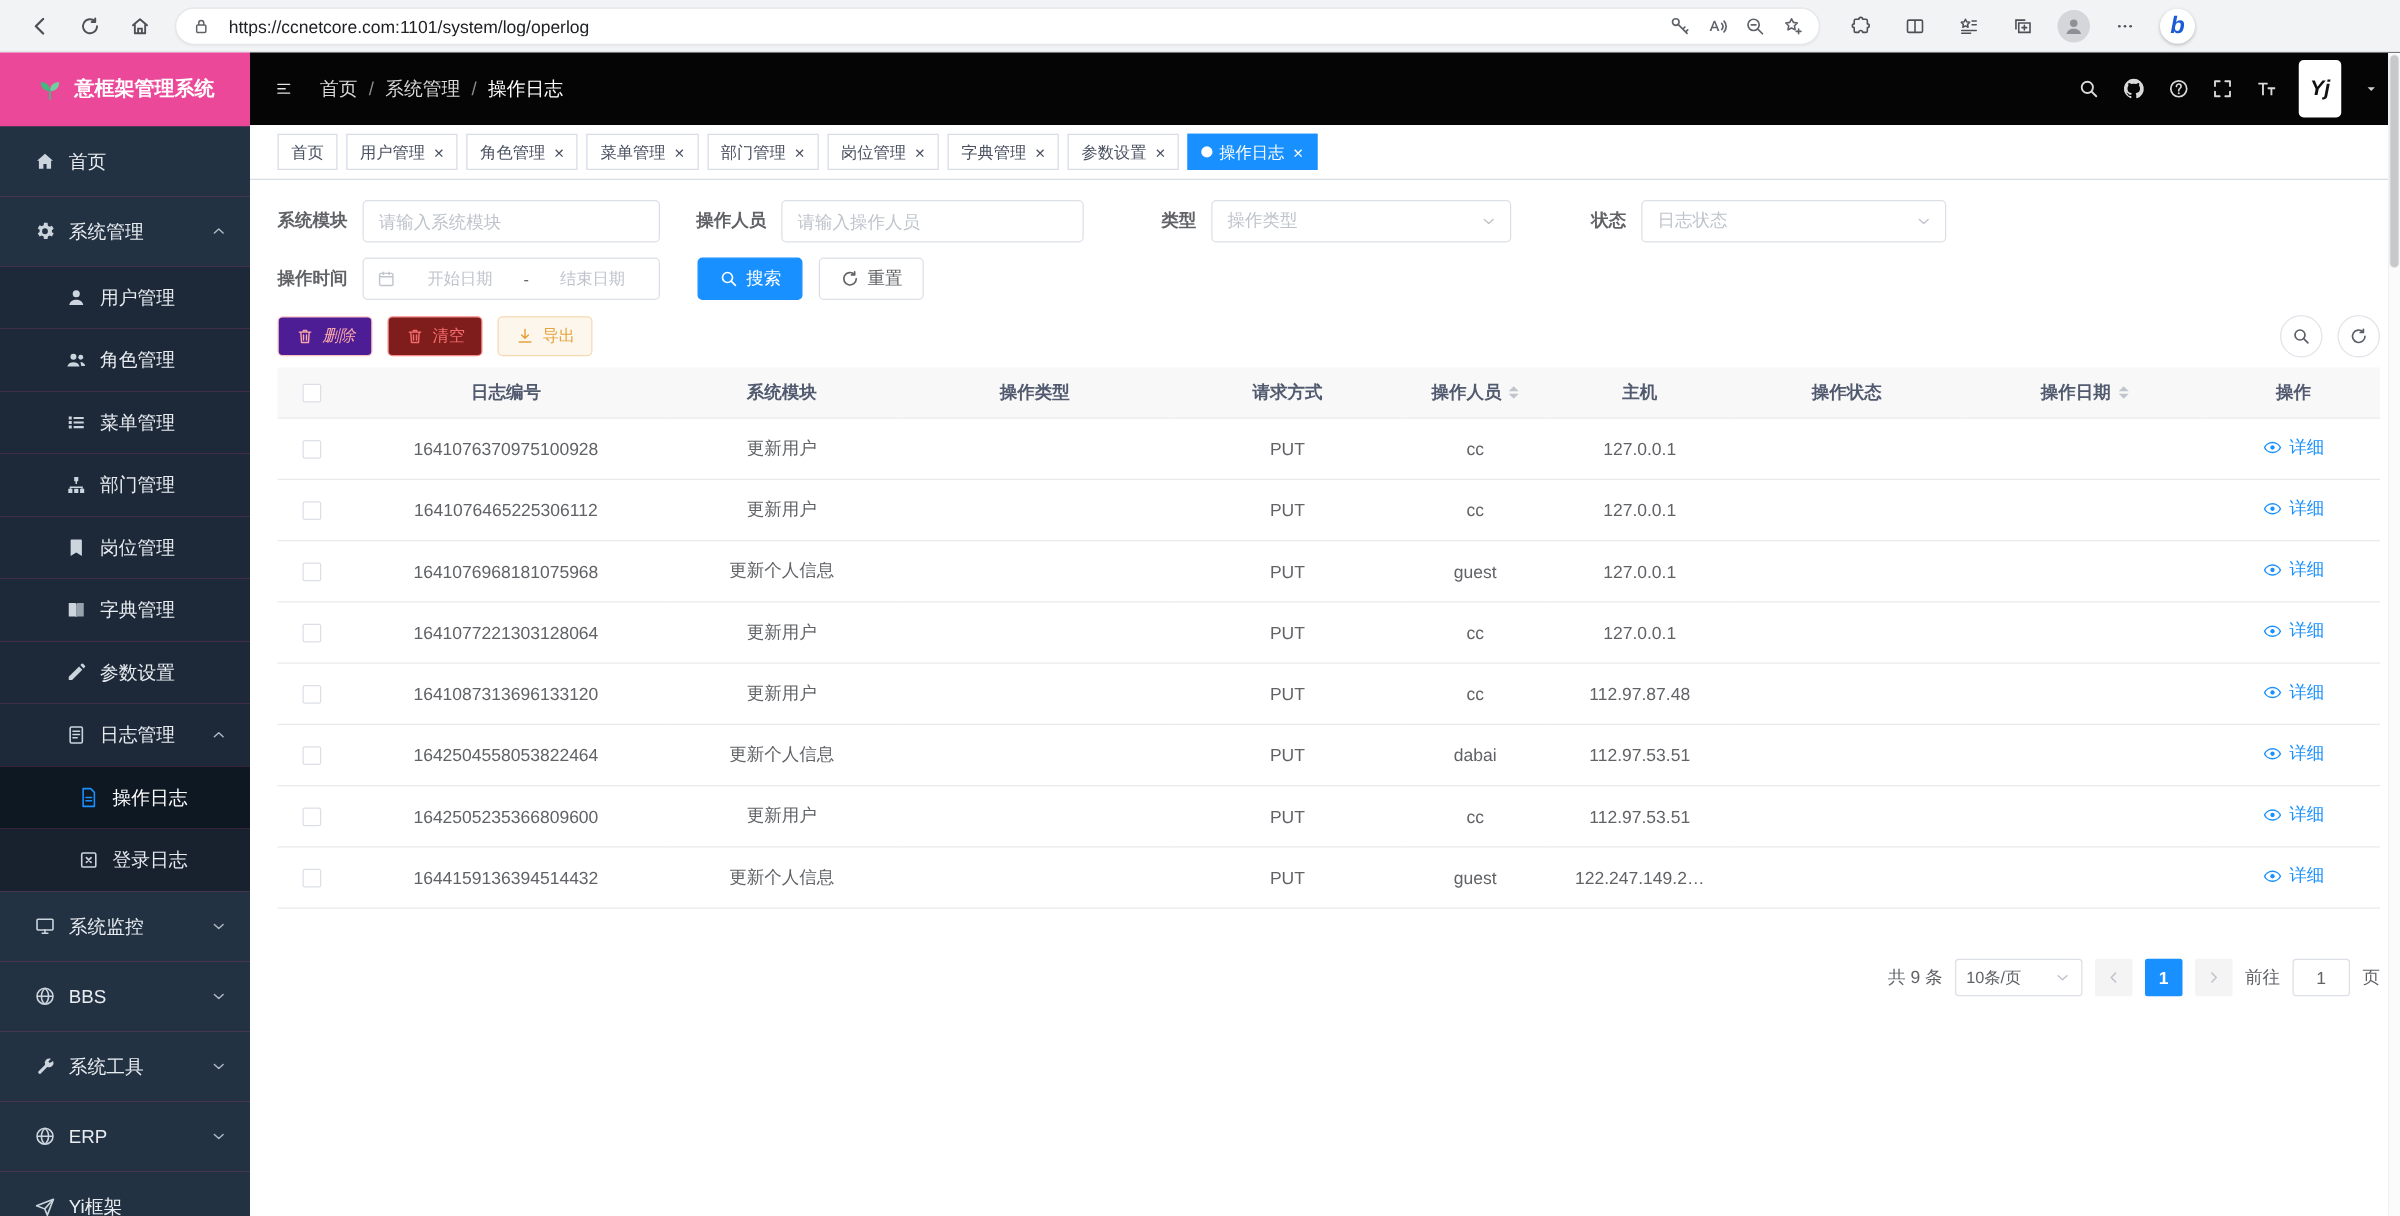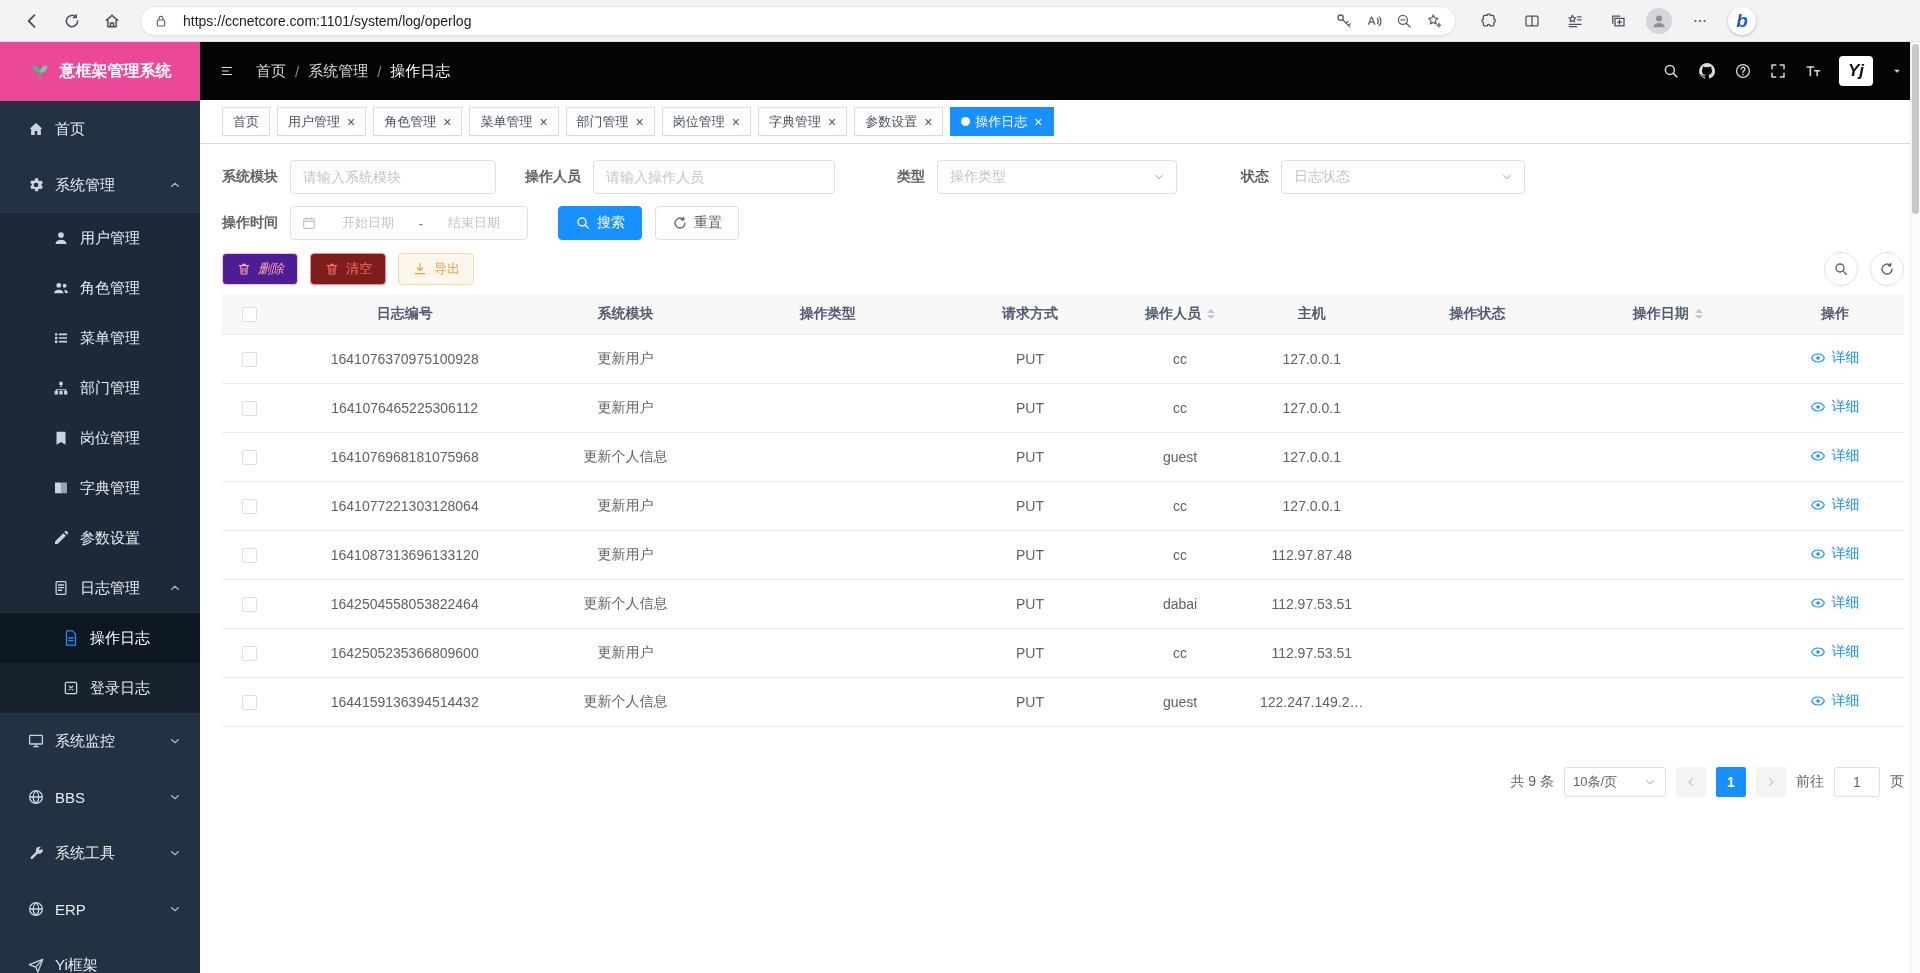--- a/index.html
+++ b/index.html
@@ -46,38 +46,38 @@
 
   
   .topbar { height:58px; background:#050505; display:flex; align-items:center; padding:0 16px; }
   .hamburger { color:#e3e3e3; cursor:pointer; padding:4px; }
   .breadcrumb { margin-left:18px; display:flex; align-items:center; gap:9px; font-size:15px; }
   .crumb { color:#d8d8d8; cursor:pointer; }
   .crumb.last { color:#ffffff; cursor:default; }
   .crumb-sep { color:#8a8a8a; }
   .topbar-right { margin-left:auto; display:flex; align-items:center; gap:17px; color:#d9d9d9; }
   .top-ic { cursor:pointer; color:#d9d9d9; }
-  .yj-logo { width:34px; height:30px; background:#fff; border-radius:4px; display:flex; align-items:center;
+  .yj-logo { width:34px; height:46px; background:#fff; border-radius:4px; display:flex; align-items:center;
     justify-content:center; font-weight:700; font-size:17px; color:#111; font-style:italic; cursor:pointer; }
   .yj-caret { color:#cfcfcf; cursor:pointer; }
 
   
   .tagsbar { height:44px; background:#fff; border-bottom:1px solid #d8dce5;
     box-shadow:0 1px 3px rgba(0,21,41,.08); display:flex; align-items:center; padding:0 22px; gap:7px; }
   .tag { height:29px; display:flex; align-items:center; gap:5px; padding:0 10px; background:#fff;
     border:1px solid #d8dce5; color:#495060; font-size:13px; cursor:pointer; white-space:nowrap; }
   .tag .dot { width:9px; height:9px; border-radius:50%; background:#fff; }
   .tag .tag-close { font-size:14px; line-height:1; margin-left:2px; color:inherit; cursor:pointer; }
   .tag.active { background:#1890ff; border-color:#1890ff; color:#fff; }
 
   
   .content { flex:1; background:#fff; padding:16px 16px 0 22px; overflow:hidden; }
   .filter-row { display:flex; align-items:center; height:34px; margin-bottom:12px; }
   .f-label { font-size:14px; font-weight:700; color:#606266; margin-right:12px; white-space:nowrap; }
-  .f-input { width:206px; height:34px; border:1px solid #dcdfe6; border-radius:4px; padding:0 12px;
+  .f-input { width:238px; height:34px; border:1px solid #dcdfe6; border-radius:4px; padding:0 12px;
     font-size:14px; color:#606266; outline:none; background:#fff;
     font-family:"Liberation Sans","DejaVu Sans",sans-serif; }
   .f-input::placeholder { color:#bfc4cc; }
   .f-select { width:240px; height:34px; border:1px solid #dcdfe6; border-radius:4px; background:#fff;
     display:flex; align-items:center; justify-content:space-between; padding:0 10px 0 12px;
     font-size:14px; color:#bfc4cc; cursor:pointer; }
   .f-select .caret { color:#c0c4cc; }
   .date-range { width:238px; height:34px; border:1px solid #dcdfe6; border-radius:4px; background:#fff;
     display:flex; align-items:center; padding:0 10px; gap:8px; font-size:13px; color:#bfc4cc; }
   .date-range .sep { color:#606266; flex:0 0 auto; }

